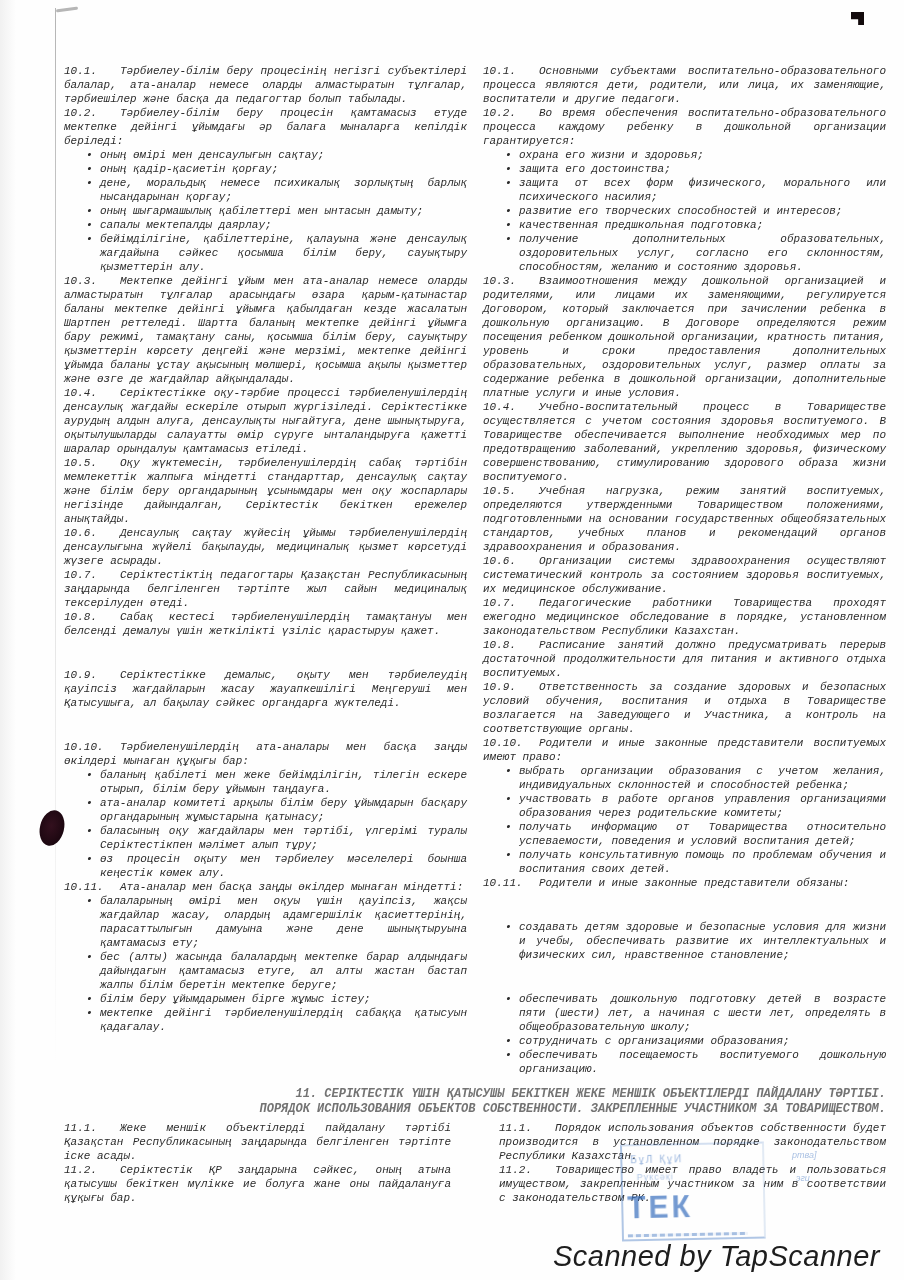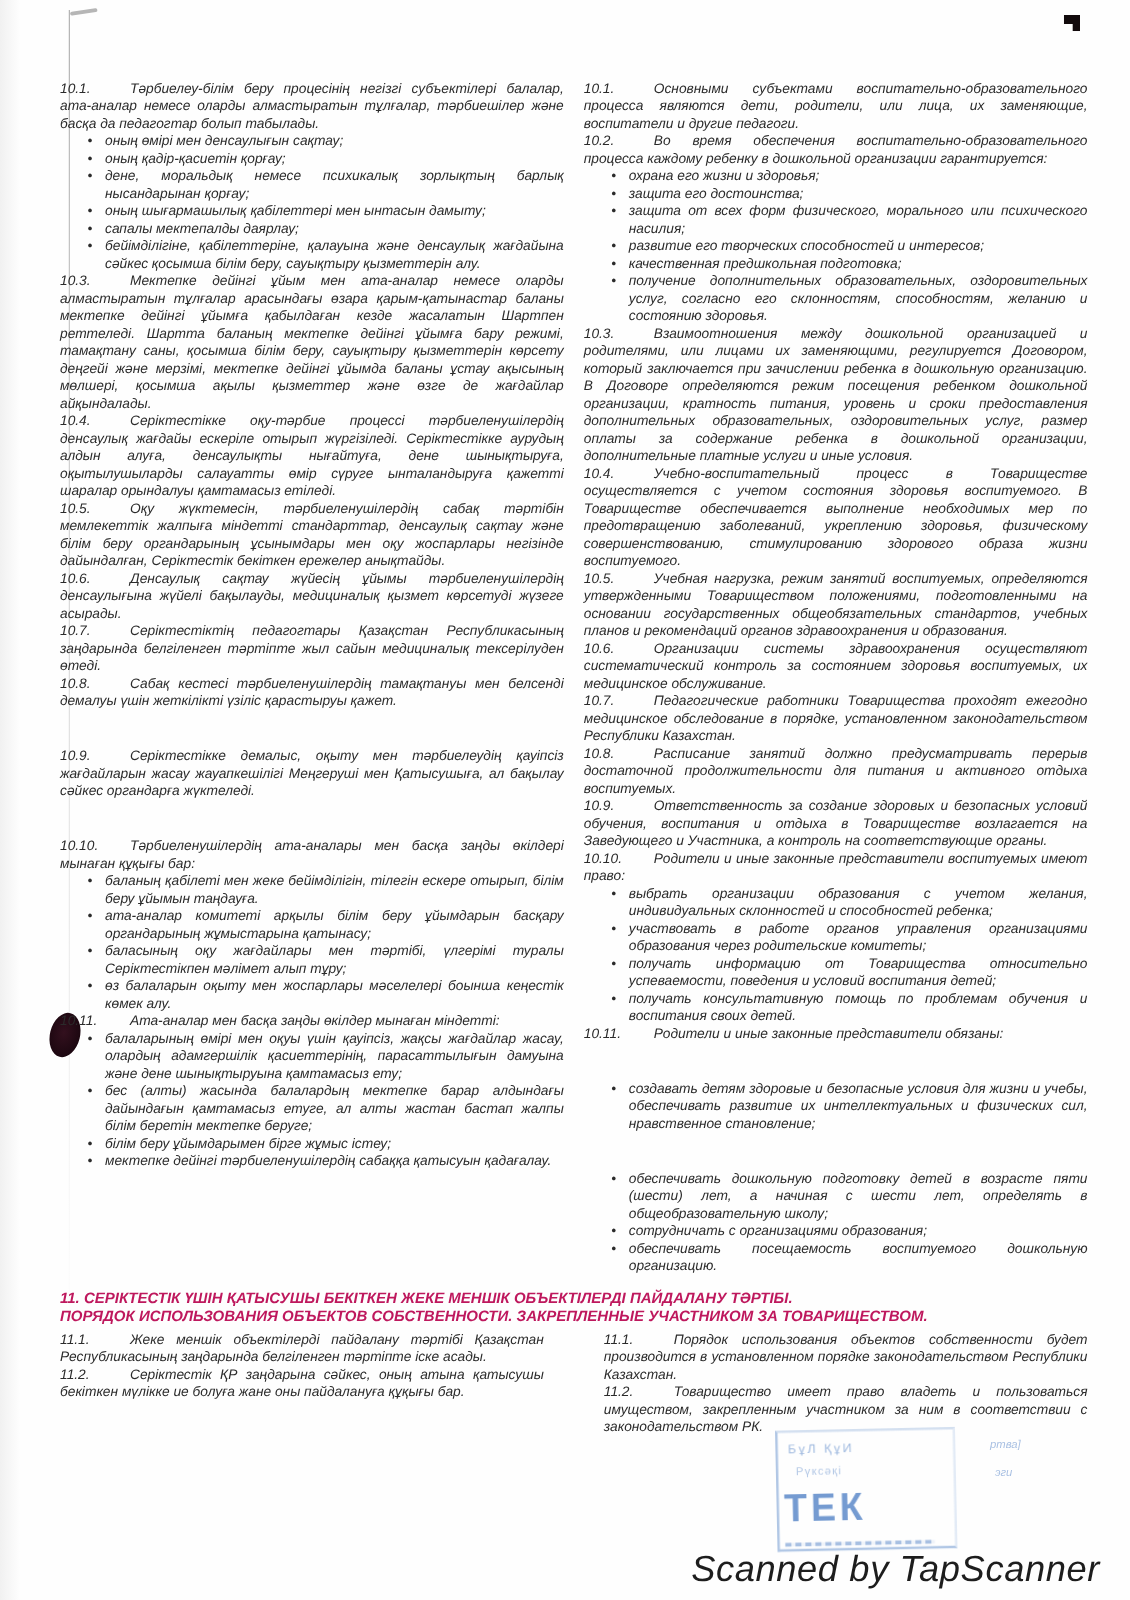--- a/index.html
+++ b/index.html
@@ -14,31 +14,31 @@
     background:linear-gradient(to right,rgba(180,180,180,.18),rgba(255,255,255,0));}
   .fold-line{position:absolute;left:55px;top:8px;width:1px;height:1060px;
     background:linear-gradient(to bottom,rgba(120,120,120,.55),rgba(160,160,160,.25) 60%,rgba(200,200,200,0));}
   .fold-top{position:absolute;left:56px;top:8px;width:22px;height:3px;background:rgba(110,110,110,.5);
     transform:rotate(-8deg);border-radius:2px;}
   .corner-mark{position:absolute;left:851px;top:12px;width:13px;height:13px;background:#120a0c;
     clip-path:polygon(0 0,100% 0,100% 100%,55% 100%,55% 55%,0 55%);}
   .hole-punch{position:absolute;left:40px;top:810px;width:24px;height:36px;border-radius:50%;
     background:radial-gradient(ellipse at 45% 45%,#33101e 0%,#1c0710 70%);transform:rotate(14deg);}
   
-  .content{position:absolute;left:48px;top:64px;width:822px;color:#2b2b2b;}
+  .content{position:absolute;left:64px;top:64px;width:822px;color:#2b2b2b;font-family:Liberation Mono, monospace;}
   .cols{display:flex;gap:16px;}
   .col{width:403px;font-size:11px;line-height:14px;font-style:italic;text-align:justify;}
   .para{margin:0;}
   .pnum{display:inline-block;width:56px;font-style:italic;}
   .bullet{display:flex;margin:0;}
   .bmark{flex:0 0 14px;margin-left:22px;text-align:left;}
   .btext{flex:1;}
   .gap{margin-top:30px;}
-  .sec11{margin-top:11px;text-align:left;font-weight:bold;font-style:italic;
-    font-size:12px;line-height:15px;color:#be185d;}
+  .sec11{margin-top:11px;text-align:right;font-weight:bold;font-style:italic;
+    font-size:12px;line-height:15px;color:#737373;}
   .bottom{margin-top:4px;gap:48px;}
   
   .stamp{position:absolute;left:621px;top:1143px;width:140px;height:93px;
     border:2px solid rgba(62,116,192,.40);border-right-color:rgba(62,116,192,.14);
     border-top-color:rgba(62,116,192,.22);transform:rotate(-1.2deg);
     color:#3f74c0;overflow:hidden;filter:blur(.3px);}
   .stamp-line1{position:absolute;left:8px;top:8px;font-size:10px;letter-spacing:2px;opacity:.5;white-space:nowrap;}
   .stamp-line2{position:absolute;left:14px;top:26px;font-size:9px;letter-spacing:1px;opacity:.4;white-space:nowrap;}
   .stamp-big{position:absolute;left:4px;top:44px;font-size:30px;font-weight:bold;letter-spacing:3px;
     opacity:.72;font-style:normal;transform:scaleY(1.05);white-space:nowrap;}
@@ -59,20 +59,21 @@
   <div class="edge-strip"></div>
   <div class="fold-line"></div>
   <div class="fold-top"></div>
   <div class="corner-mark"></div>
   <div class="hole-punch"></div>
 
   <div class="content">
     <div class="cols">
       <div class="col">
           <p class="para"><span class="pnum">10.1.</span>Тәрбиелеу-білім беру процесінің негізгі субъектілері балалар, ата-аналар немесе оларды алмастыратын тұлғалар, тәрбиешілер және басқа да педагогтар болып табылады.</p>
+          <p class="para"><span class="pnum">10.2.</span>Тәрбиелеу-білім беру процесін қамтамасыз етуде мектепке дейінгі ұйымдағы әр балаға мыналарға кепілдік беріледі:</p>
           <div class="bullet">
             <span class="bmark">•</span>
             <span class="btext">оның өмірі мен денсаулығын сақтау;</span>
           </div>
           <div class="bullet">
             <span class="bmark">•</span>
             <span class="btext">оның қадір-қасиетін қорғау;</span>
           </div>
           <div class="bullet">
             <span class="bmark">•</span>
@@ -105,21 +106,21 @@
           <div class="bullet">
             <span class="bmark">•</span>
             <span class="btext">ата-аналар комитеті арқылы білім беру ұйымдарын басқару органдарының жұмыстарына қатынасу;</span>
           </div>
           <div class="bullet">
             <span class="bmark">•</span>
             <span class="btext">баласының оқу жағдайлары мен тәртібі, үлгерімі туралы Серіктестікпен мәлімет алып тұру;</span>
           </div>
           <div class="bullet">
             <span class="bmark">•</span>
-            <span class="btext">өз балаларын оқыту мен жоспарлары мәселелері боынша кеңестік көмек алу.</span>
+            <span class="btext">өз процесін оқыту мен тәрбиелеу мәселелері боынша кеңестік көмек алу.</span>
           </div>
           <p class="para"><span class="pnum">10.11.</span>Ата-аналар мен басқа заңды өкілдер мынаған міндетті:</p>
           <div class="bullet">
             <span class="bmark">•</span>
             <span class="btext">балаларының өмірі мен оқуы үшін қауіпсіз, жақсы жағдайлар жасау, олардың адамгершілік қасиеттерінің, парасаттылығын дамуына және дене шынықтыруына қамтамасыз ету;</span>
           </div>
           <div class="bullet">
             <span class="bmark">•</span>
             <span class="btext">бес (алты) жасында балалардың мектепке барар алдындағы дайындағын қамтамасыз етуге, ал алты жастан бастап жалпы білім беретін мектепке беруге;</span>
           </div>

